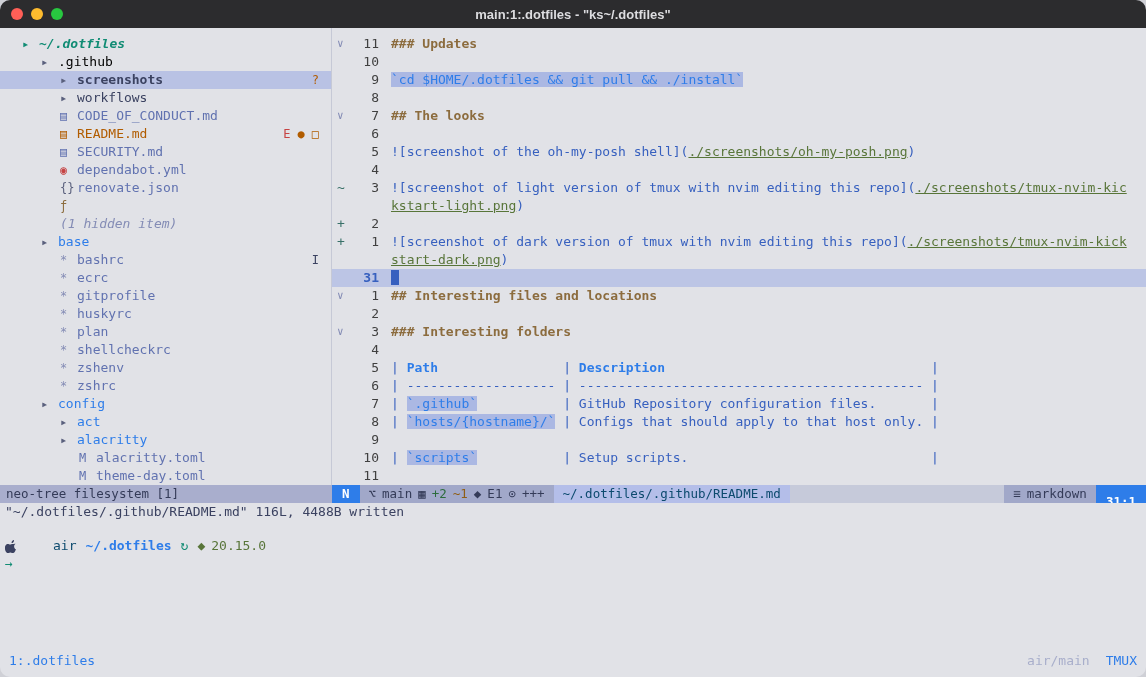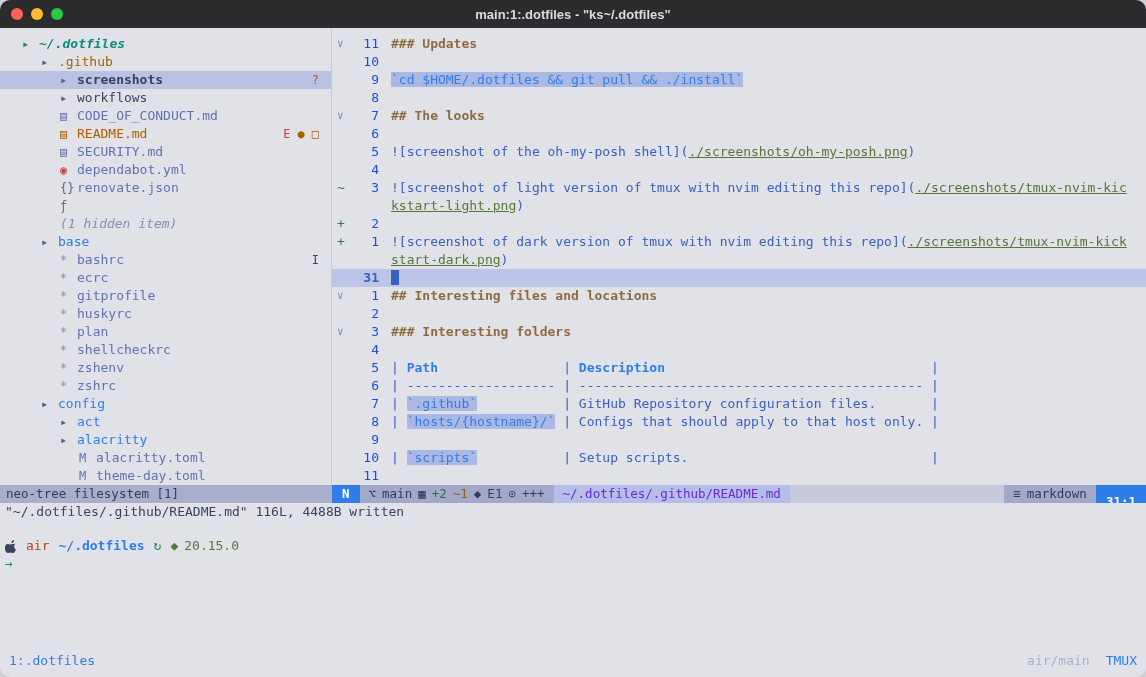--- a/index.html
+++ b/index.html
@@ -20,63 +20,63 @@
   .panes{display:flex;height:457px;flex:none;}
   
   .neotree{width:332px;flex:none;box-sizing:border-box;border-right:1px solid #c6c9d6;
            padding-top:7px;overflow:hidden;}
   .trow{height:18px;display:flex;align-items:center;padding-right:12px;white-space:pre;}
   .trow.sel{background:#b9c2e4;}
   .ticon{width:17px;flex:none;font-family:"DejaVu Sans Mono","DejaVu Sans",monospace;font-size:12px;}
   .tbadges{margin-left:auto;display:flex;gap:7px;font-size:12px;
            font-family:"DejaVu Sans Mono","DejaVu Sans",monospace;}
   .t-root{color:#118c74;font-weight:bold;font-style:italic;}
-  .t-dir-open{color:#a16207;}
+  .t-dir-open{color:#000000;}
   .t-dir{color:#2e7de9;}
   .t-dir-muted{color:#3b4261;}
   .t-dir-sel{color:#3b4261;font-weight:bold;}
   .t-file{color:#6172b0;}
   .t-orange{color:#b15c00;}
   .t-hidden{color:#848cb5;font-style:italic;}
   .i-teal{color:#118c74;} .i-dim{color:#5a607d;} .i-file{color:#6172b0;}
   .i-orange{color:#b15c00;} .i-red{color:#c64343;} .i-yellow{color:#8c6c3e;} .i-star{color:#848cb5;}
   
   .editor{flex:1;padding-top:7px;overflow:hidden;}
   .eline{height:18px;display:flex;white-space:pre;}
   .eline.cur{background:#bcc5e5;}
   .sign{width:16px;padding-left:5px;flex:none;color:#848cb5;
         font-family:"DejaVu Sans Mono","DejaVu Sans",monospace;}
   .sign.fold{color:#848cb5;font-size:11px;}
   .sign.add{color:#387068;}
   .sign.chg{color:#387068;}
-  .lnum{width:26px;flex:none;text-align:right;color:#1d4ed8;}
+  .lnum{width:26px;flex:none;text-align:right;color:#404040;}
   .cur .lnum{color:#3760bf;font-weight:bold;}
   .ltext{margin-left:12px;white-space:pre;}
   .sg-h{color:#8c6c3e;font-weight:bold;margin-top:15px;}
   .sg-code{color:#2e7de9;background:#abb8e3;}
   .sg-link{color:#587539;text-decoration:underline;}
   .sg-hdr{color:#2e7de9;font-weight:bold;}
   .sg-cursor{background:#3760bf;color:#3760bf;}
   
   .statusrow{display:flex;height:18px;flex:none;font-size:12.5px;}
   .nt-status{width:332px;flex:none;background:#a9aecd;color:#343b58;padding-left:6px;box-sizing:border-box;}
   .sline{flex:1;display:flex;overflow:hidden;}
   .sline .ico{font-family:"DejaVu Sans Mono","DejaVu Sans",monospace;}
   .sl-mode{background:#2e7de9;color:#ffffff;font-weight:bold;padding:0 10px;}
   .sl-git{background:#a1a8c9;color:#343b58;padding:0 9px;display:flex;gap:6px;}
-  .sl-path{background:#b4bee9;color:#6d28d9;padding:0 9px;}
+  .sl-path{background:#b4bee9;color:#0c4a6e;padding:0 9px;}
   .sl-fill{flex:1;background:#c6cada;}
   .sl-ft{background:#a1a8c9;color:#343b58;padding:0 9px;display:flex;gap:6px;}
   .sl-pos{background:#2e7de9;color:#ffffff;font-weight:bold;padding:8px 10px;}
   .c-add{color:#2c6c3c;} .c-chg{color:#8f5e15;}
   
   .msgline{height:18px;flex:none;padding-left:5px;color:#3b4261;}
   .shell{margin-top:16px;padding-left:5px;}
   .promptline{height:18px;display:flex;align-items:center;gap:9px;color:#3b4261;}
-  .p-user{color:#c2410c;}
+  .p-user{color:#0c4a6e;margin-left:27px;}
   .p-path{color:#2e7de9;font-weight:bold;}
   .p-sync{color:#118c74;font-family:"DejaVu Sans Mono","DejaVu Sans",monospace;}
   .p-node{color:#587539;display:flex;gap:6px;font-family:"DejaVu Sans Mono","DejaVu Sans",monospace;}
   .arrowline{height:18px;color:#118c74;font-family:"DejaVu Sans Mono","DejaVu Sans",monospace;}
   
   .tmuxbar{position:absolute;left:0;right:0;bottom:6px;height:20px;display:flex;
            align-items:center;justify-content:space-between;padding:0 9px;}
   .tmux-left{color:#2e7de9;}
   .tmux-right{display:flex;gap:16px;}
   .tmux-session{color:#a8aecb;}

